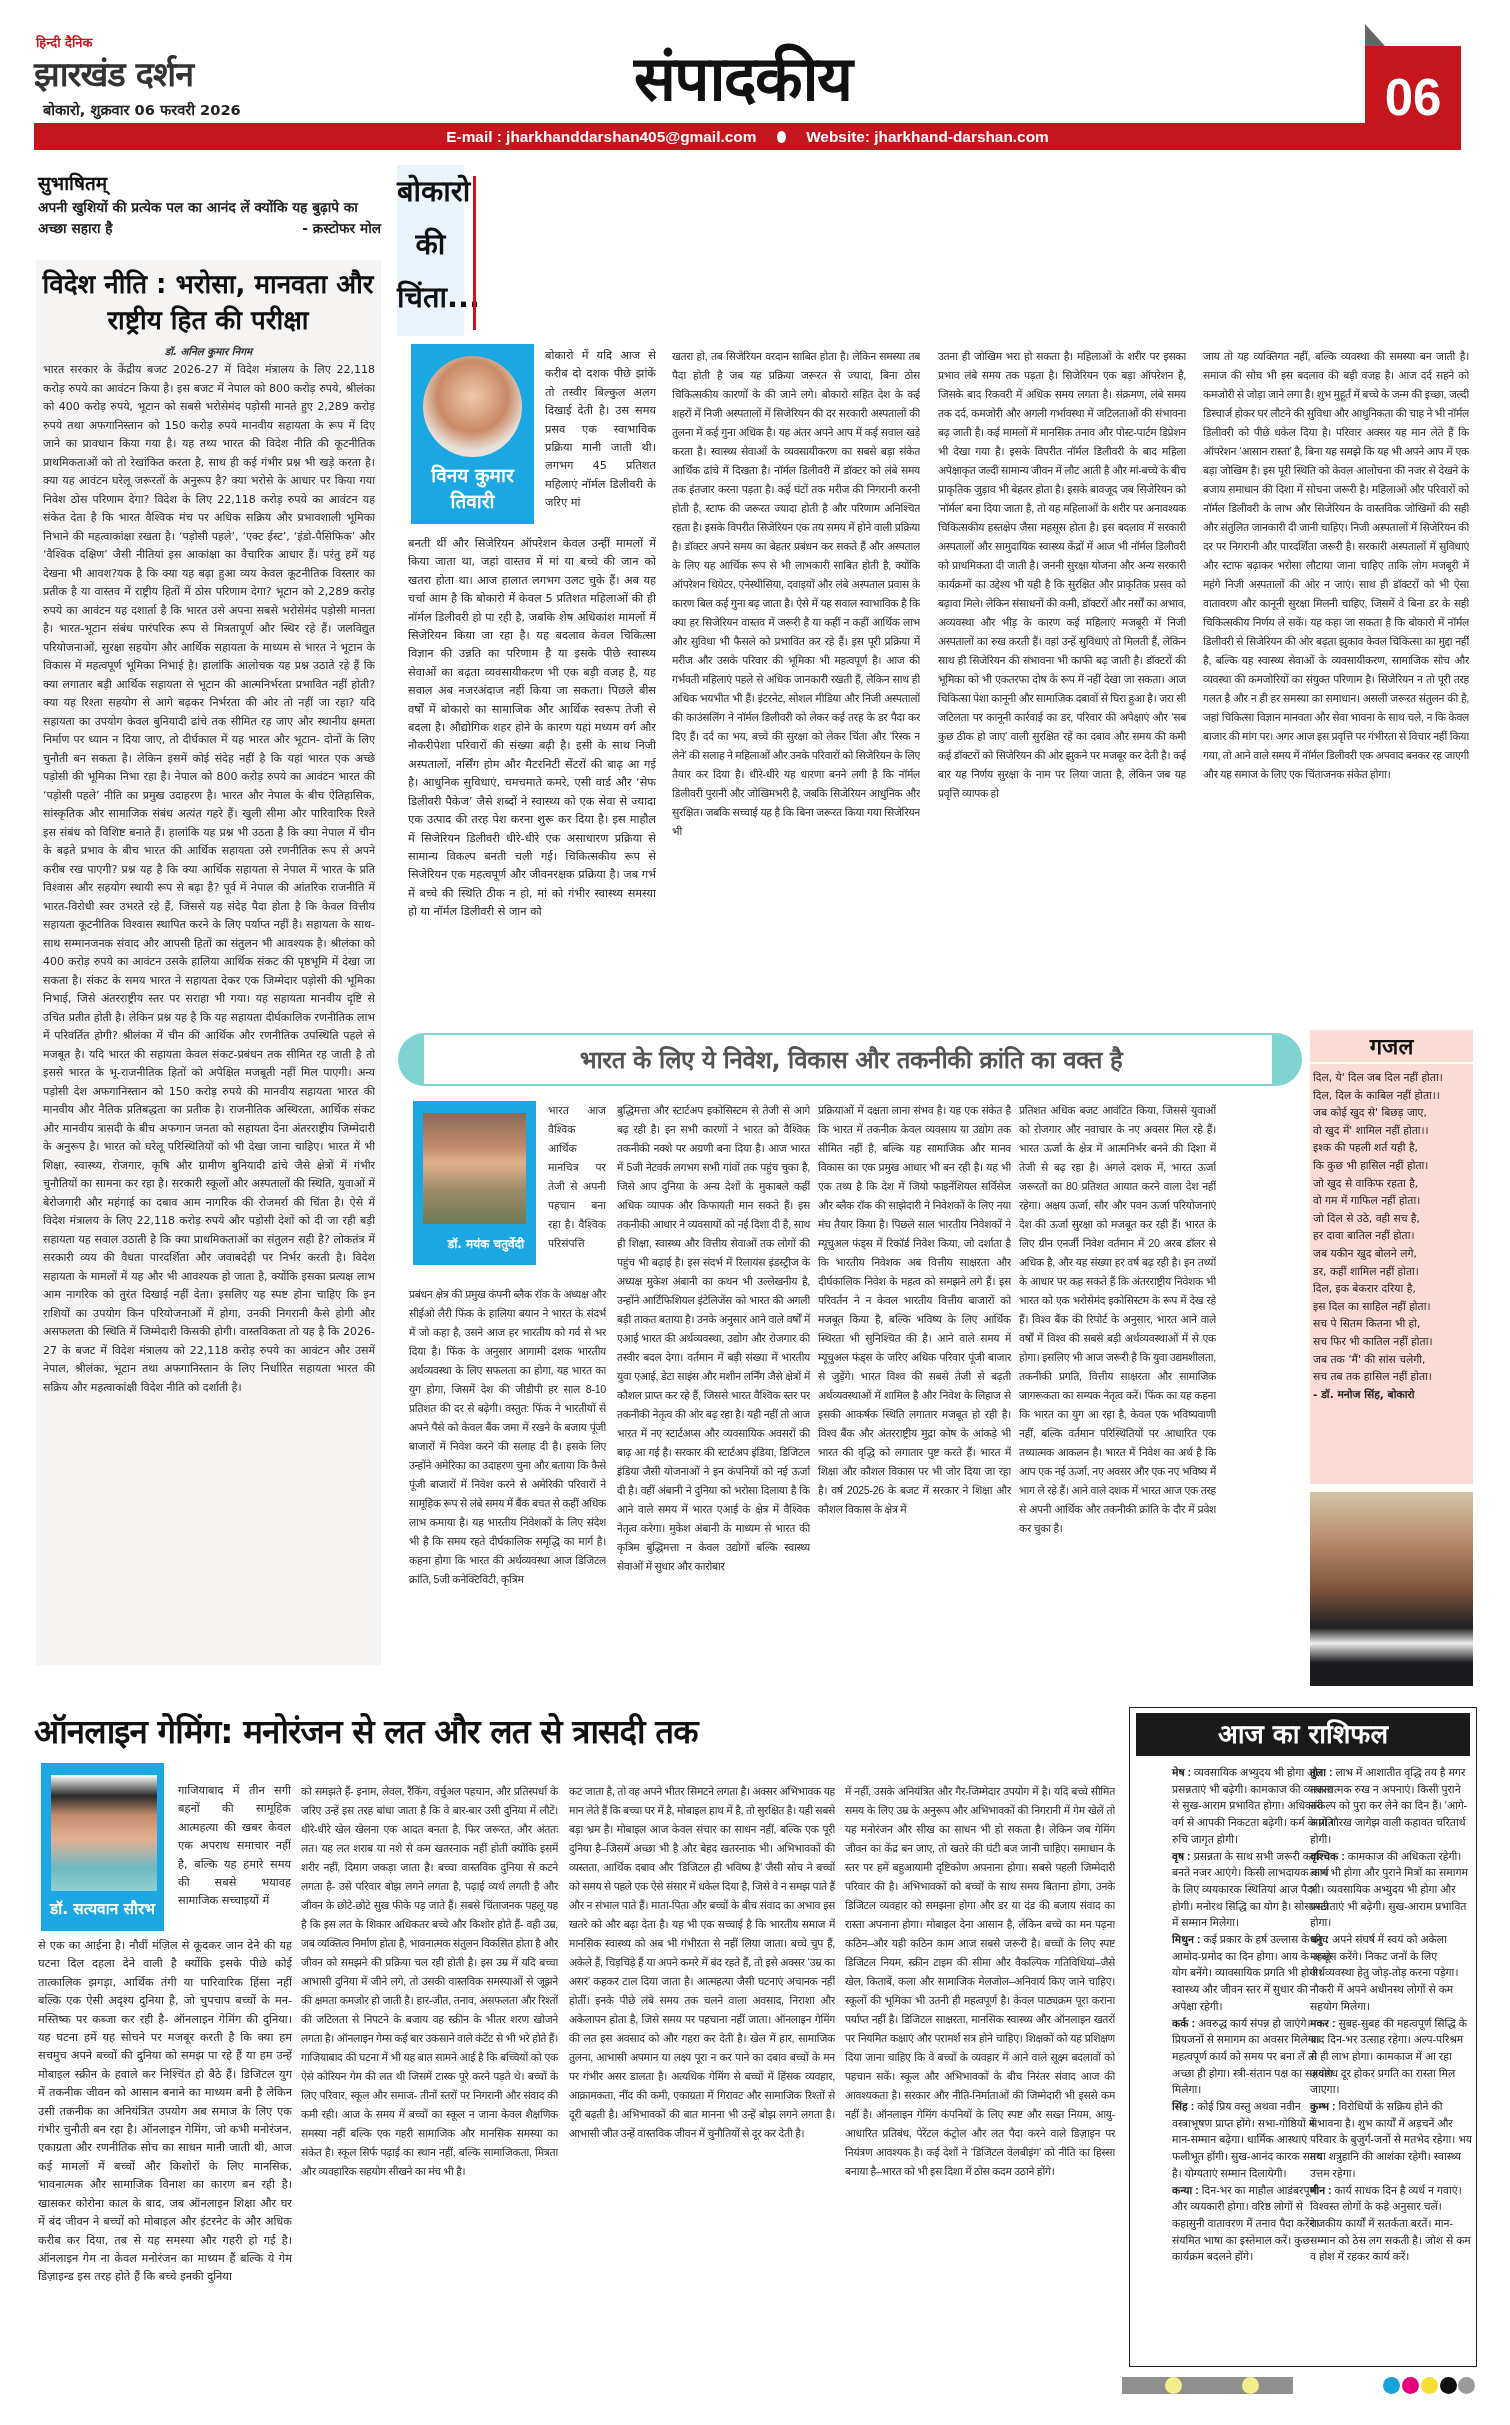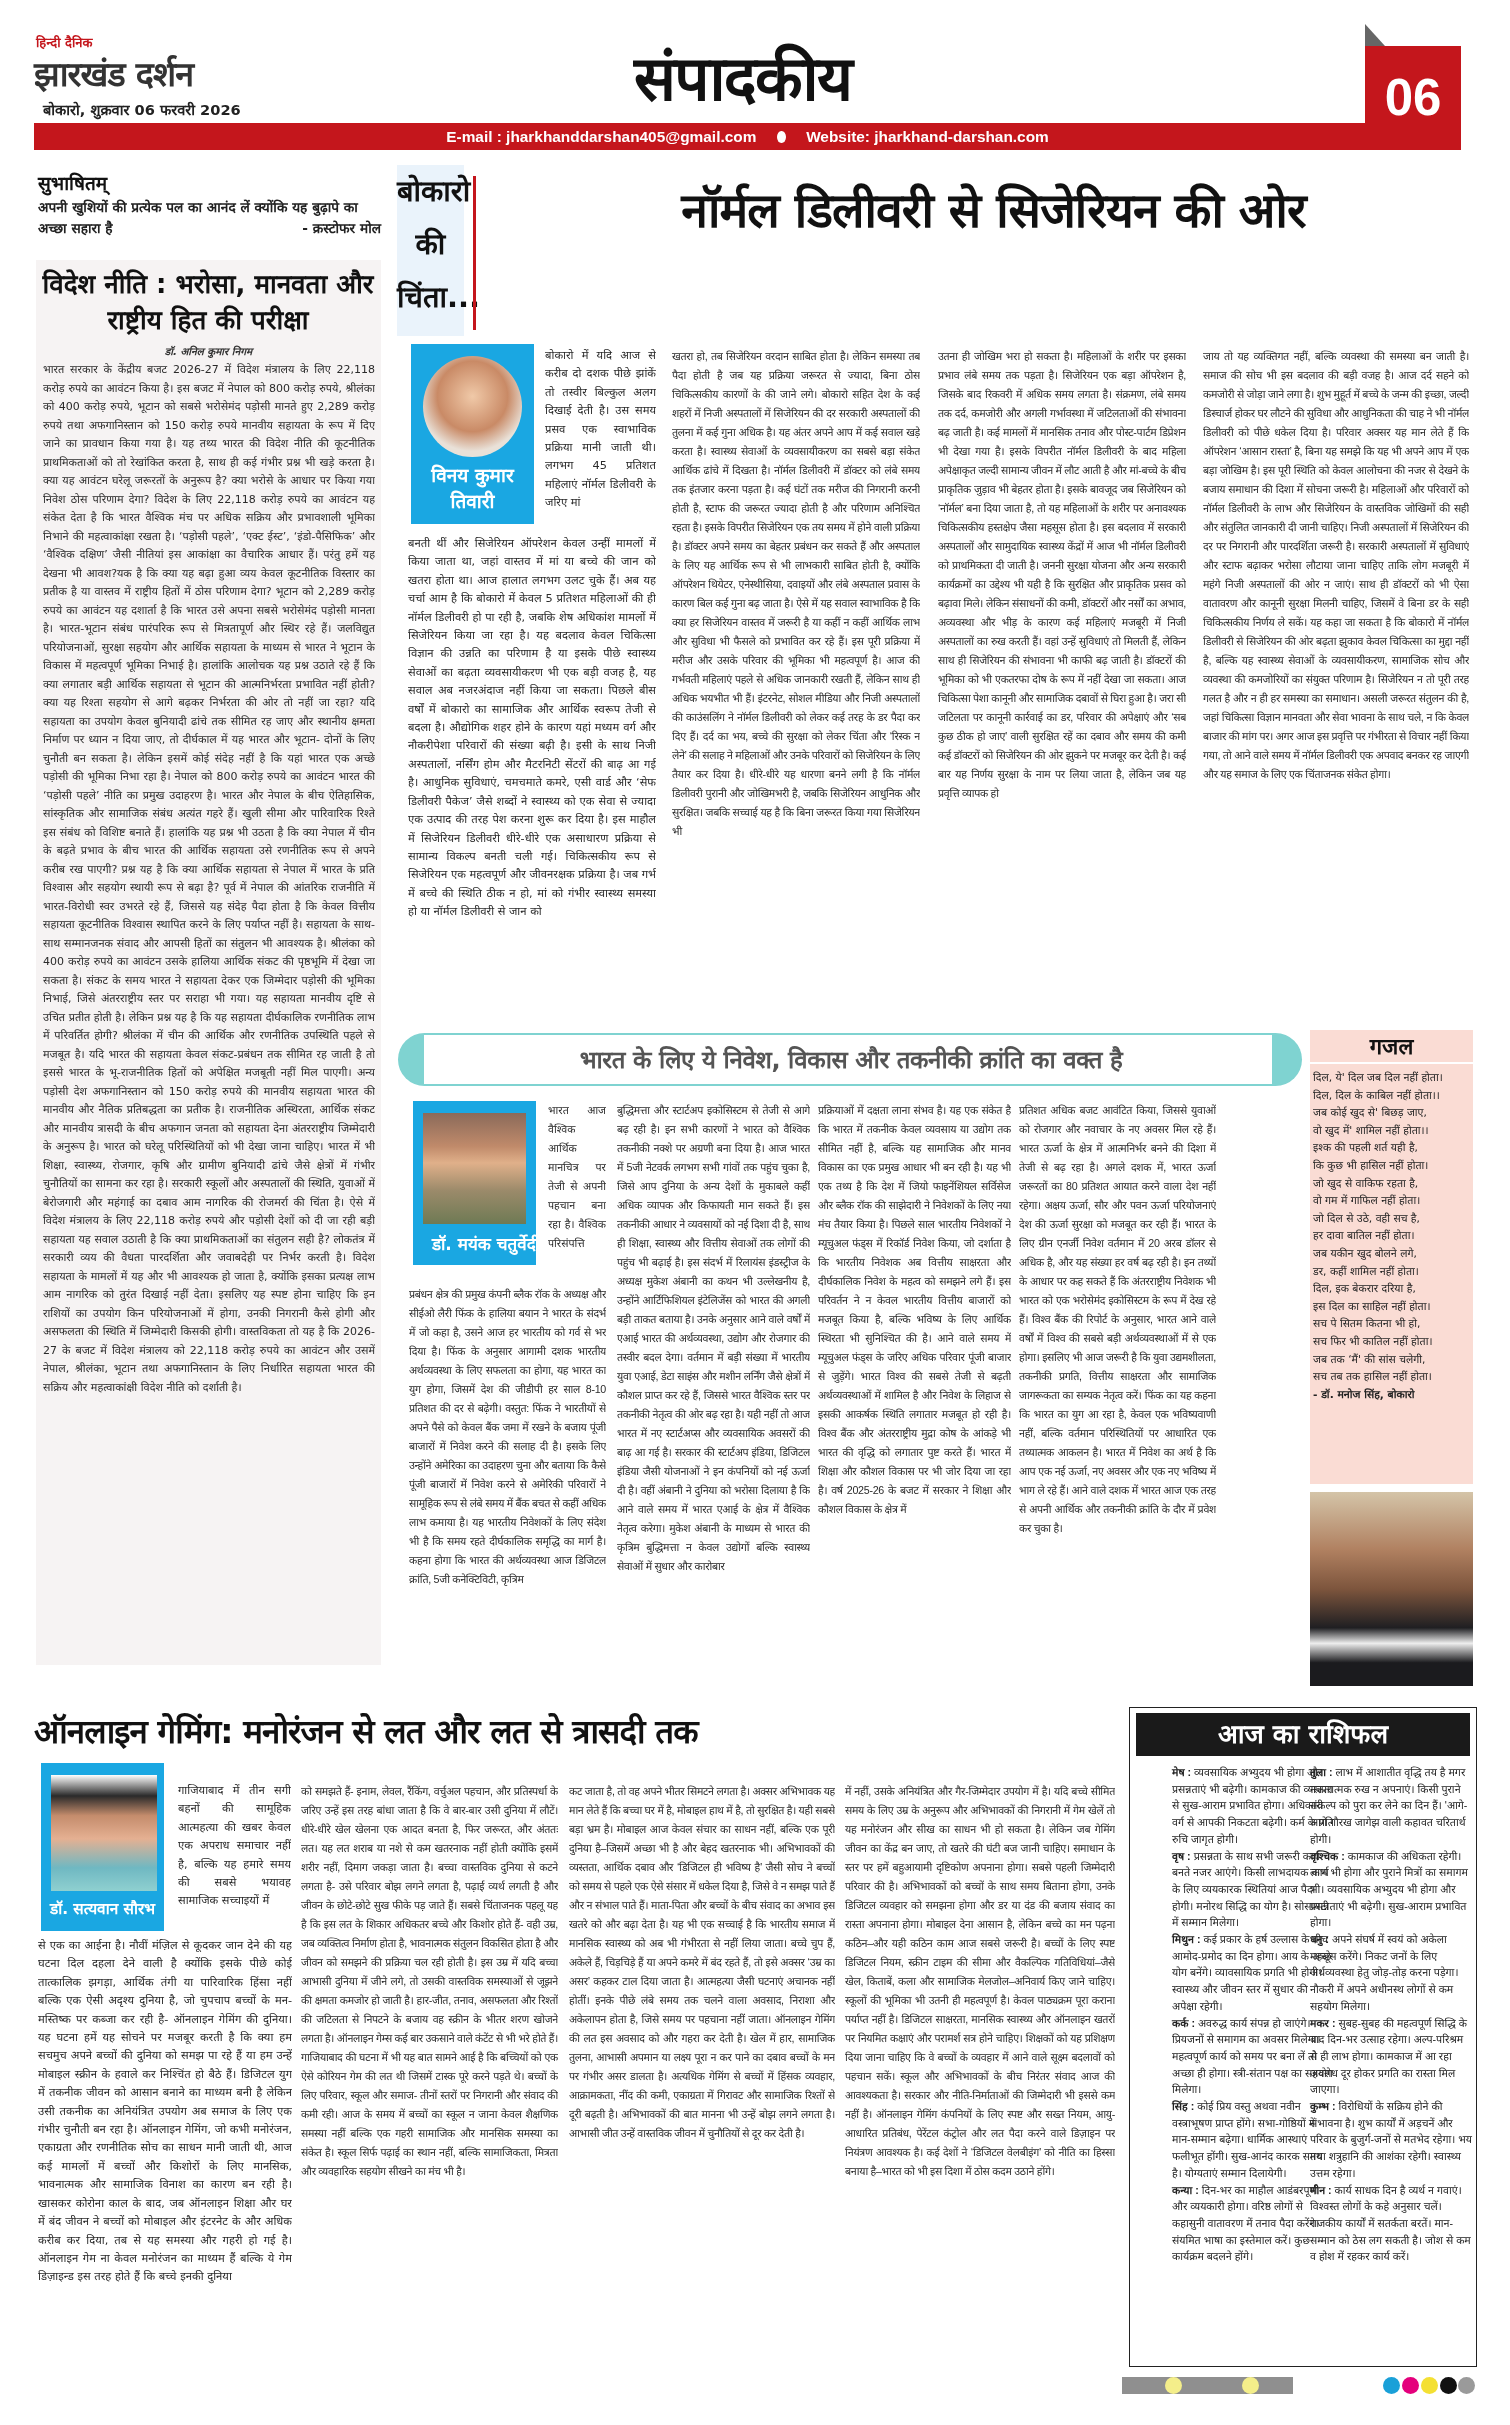--- a/index.html
+++ b/index.html
@@ -80,39 +80,38 @@
 <div class="abs left-byline">डॉ. अनिल कुमार निगम</div>
 <div class="col" style="left:43px; top:361px; width:332px; height:1298px; font-size:11px; line-height:18.5px;">भारत सरकार के केंद्रीय बजट 2026-27 में विदेश मंत्रालय के लिए 22,118 करोड़ रुपये का आवंटन किया है। इस बजट में नेपाल को 800 करोड़ रुपये, श्रीलंका को 400 करोड़ रुपये, भूटान को सबसे भरोसेमंद पड़ोसी मानते हुए 2,289 करोड़ रुपये तथा अफगानिस्तान को 150 करोड़ रुपये मानवीय सहायता के रूप में दिए जाने का प्रावधान किया गया है। यह तथ्य भारत की विदेश नीति की कूटनीतिक प्राथमिकताओं को तो रेखांकित करता है, साथ ही कई गंभीर प्रश्न भी खड़े करता है। क्या यह आवंटन घरेलू जरूरतों के अनुरूप है? क्या भरोसे के आधार पर किया गया निवेश ठोस परिणाम देगा? विदेश के लिए 22,118 करोड़ रुपये का आवंटन यह संकेत देता है कि भारत वैश्विक मंच पर अधिक सक्रिय और प्रभावशाली भूमिका निभाने की महत्वाकांक्षा रखता है। ‘पड़ोसी पहले’, ‘एक्ट ईस्ट’, ‘इंडो-पैसिफिक’ और ‘वैश्विक दक्षिण’ जैसी नीतियां इस आकांक्षा का वैचारिक आधार हैं। परंतु हमें यह देखना भी आवश?यक है कि क्या यह बढ़ा हुआ व्यय केवल कूटनीतिक विस्तार का प्रतीक है या वास्तव में राष्ट्रीय हितों में ठोस परिणाम देगा? भूटान को 2,289 करोड़ रुपये का आवंटन यह दशार्ता है कि भारत उसे अपना सबसे भरोसेमंद पड़ोसी मानता है। भारत-भूटान संबंध पारंपरिक रूप से मित्रतापूर्ण और स्थिर रहे हैं। जलविद्युत परियोजनाओं, सुरक्षा सहयोग और आर्थिक सहायता के माध्यम से भारत ने भूटान के विकास में महत्वपूर्ण भूमिका निभाई है। हालांकि आलोचक यह प्रश्न उठाते रहे हैं कि क्या लगातार बड़ी आर्थिक सहायता से भूटान की आत्मनिर्भरता प्रभावित नहीं होती? क्या यह रिश्ता सहयोग से आगे बढ़कर निर्भरता की ओर तो नहीं जा रहा? यदि सहायता का उपयोग केवल बुनियादी ढांचे तक सीमित रह जाए और स्थानीय क्षमता निर्माण पर ध्यान न दिया जाए, तो दीर्घकाल में यह भारत और भूटान- दोनों के लिए चुनौती बन सकता है। लेकिन इसमें कोई संदेह नहीं है कि यहां भारत एक अच्छे पड़ोसी की भूमिका निभा रहा है। नेपाल को 800 करोड़ रुपये का आवंटन भारत की ‘पड़ोसी पहले’ नीति का प्रमुख उदाहरण है। भारत और नेपाल के बीच ऐतिहासिक, सांस्कृतिक और सामाजिक संबंध अत्यंत गहरे हैं। खुली सीमा और पारिवारिक रिश्ते इस संबंध को विशिष्ट बनाते हैं। हालांकि यह प्रश्न भी उठता है कि क्या नेपाल में चीन के बढ़ते प्रभाव के बीच भारत की आर्थिक सहायता उसे रणनीतिक रूप से अपने करीब रख पाएगी? प्रश्न यह है कि क्या आर्थिक सहायता से नेपाल में भारत के प्रति विश्वास और सहयोग स्थायी रूप से बढ़ा है? पूर्व में नेपाल की आंतरिक राजनीति में भारत-विरोधी स्वर उभरते रहे हैं, जिससे यह संदेह पैदा होता है कि केवल वित्तीय सहायता कूटनीतिक विश्वास स्थापित करने के लिए पर्याप्त नहीं है। सहायता के साथ-साथ सम्मानजनक संवाद और आपसी हितों का संतुलन भी आवश्यक है। श्रीलंका को 400 करोड़ रुपये का आवंटन उसके हालिया आर्थिक संकट की पृष्ठभूमि में देखा जा सकता है। संकट के समय भारत ने सहायता देकर एक जिम्मेदार पड़ोसी की भूमिका निभाई, जिसे अंतरराष्ट्रीय स्तर पर सराहा भी गया। यह सहायता मानवीय दृष्टि से उचित प्रतीत होती है। लेकिन प्रश्न यह है कि यह सहायता दीर्घकालिक रणनीतिक लाभ में परिवर्तित होगी? श्रीलंका में चीन की आर्थिक और रणनीतिक उपस्थिति पहले से मजबूत है। यदि भारत की सहायता केवल संकट-प्रबंधन तक सीमित रह जाती है तो इससे भारत के भू-राजनीतिक हितों को अपेक्षित मजबूती नहीं मिल पाएगी। अन्य पड़ोसी देश अफगानिस्तान को 150 करोड़ रुपये की मानवीय सहायता भारत की मानवीय और नैतिक प्रतिबद्धता का प्रतीक है। राजनीतिक अस्थिरता, आर्थिक संकट और मानवीय त्रासदी के बीच अफगान जनता को सहायता देना अंतरराष्ट्रीय जिम्मेदारी के अनुरूप है। भारत को घरेलू परिस्थितियों को भी देखा जाना चाहिए। भारत में भी शिक्षा, स्वास्थ्य, रोजगार, कृषि और ग्रामीण बुनियादी ढांचे जैसे क्षेत्रों में गंभीर चुनौतियों का सामना कर रहा है। सरकारी स्कूलों और अस्पतालों की स्थिति, युवाओं में बेरोजगारी और महंगाई का दबाव आम नागरिक की रोजमर्रा की चिंता है। ऐसे में विदेश मंत्रालय के लिए 22,118 करोड़ रुपये और पड़ोसी देशों को दी जा रही बड़ी सहायता यह सवाल उठाती है कि क्या प्राथमिकताओं का संतुलन सही है? लोकतंत्र में सरकारी व्यय की वैधता पारदर्शिता और जवाबदेही पर निर्भर करती है। विदेश सहायता के मामलों में यह और भी आवश्यक हो जाता है, क्योंकि इसका प्रत्यक्ष लाभ आम नागरिक को तुरंत दिखाई नहीं देता। इसलिए यह स्पष्ट होना चाहिए कि इन राशियों का उपयोग किन परियोजनाओं में होगा, उनकी निगरानी कैसे होगी और असफलता की स्थिति में जिम्मेदारी किसकी होगी। वास्तविकता तो यह है कि 2026-27 के बजट में विदेश मंत्रालय को 22,118 करोड़ रुपये का आवंटन और उसमें नेपाल, श्रीलंका, भूटान तथा अफगानिस्तान के लिए निर्धारित सहायता भारत की सक्रिय और महत्वाकांक्षी विदेश नीति को दर्शाती है।</div>
 
 <div class="abs bokaro-tag">
   <div>बोकारो</div>
   <div>की</div>
   <div>चिंता...</div>
 </div>
 <div class="abs bokaro-rule"></div>
 <div class="abs main-headline">
-  <div>नॉर्मल डिलीवरी से सिजेरियन की ओर</div>
 </div>
 
 <div class="author-box" style="left:411px; top:344px; width:123px; height:180px;">
   <div class="author-photo round" style="left:12px; top:12px; width:99px; height:101px; background: radial-gradient(circle at 50% 40%, #f0c9a8 0%, #c98a66 45%, #e9e1d8 70%);"></div>
   <div class="author-name" style="left:0; top:118px; width:123px; font-size:19px; line-height:26px;">विनय कुमार तिवारी</div>
 </div>
 <div class="col" style="left:545px; top:347px; width:111px; height:188px;">बोकारो में यदि आज से करीब दो दशक पीछे झांकें तो तस्वीर बिल्कुल अलग दिखाई देती है। उस समय प्रसव एक स्वाभाविक प्रक्रिया मानी जाती थी। लगभग 45 प्रतिशत महिलाएं नॉर्मल डिलीवरी के जरिए मां</div>
 <div class="col" style="left:408px; top:535px; width:248px; height:437px;">बनती थीं और सिजेरियन ऑपरेशन केवल उन्हीं मामलों में किया जाता था, जहां वास्तव में मां या बच्चे की जान को खतरा होता था। आज हालात लगभग उलट चुके हैं। अब यह चर्चा आम है कि बोकारो में केवल 5 प्रतिशत महिलाओं की ही नॉर्मल डिलीवरी हो पा रही है, जबकि शेष अधिकांश मामलों में सिजेरियन किया जा रहा है। यह बदलाव केवल चिकित्सा विज्ञान की उन्नति का परिणाम है या इसके पीछे स्वास्थ्य सेवाओं का बढ़ता व्यवसायीकरण भी एक बड़ी वजह है, यह सवाल अब नजरअंदाज नहीं किया जा सकता। पिछले बीस वर्षों में बोकारो का सामाजिक और आर्थिक स्वरूप तेजी से बदला है। औद्योगिक शहर होने के कारण यहां मध्यम वर्ग और नौकरीपेशा परिवारों की संख्या बढ़ी है। इसी के साथ निजी अस्पतालों, नर्सिंग होम और मैटरनिटी सेंटरों की बाढ़ आ गई है। आधुनिक सुविधाएं, चमचमाते कमरे, एसी वार्ड और ‘सेफ डिलीवरी पैकेज’ जैसे शब्दों ने स्वास्थ्य को एक सेवा से ज्यादा एक उत्पाद की तरह पेश करना शुरू कर दिया है। इस माहौल में सिजेरियन डिलीवरी धीरे-धीरे एक असाधारण प्रक्रिया से सामान्य विकल्प बनती चली गई। चिकित्सकीय रूप से सिजेरियन एक महत्वपूर्ण और जीवनरक्षक प्रक्रिया है। जब गर्भ में बच्चे की स्थिति ठीक न हो, मां को गंभीर स्वास्थ्य समस्या हो या नॉर्मल डिलीवरी से जान को</div>
 <div class="col narrow" style="left:672px; top:347px; width:248px; height:625px;">खतरा हो, तब सिजेरियन वरदान साबित होता है। लेकिन समस्या तब पैदा होती है जब यह प्रक्रिया जरूरत से ज्यादा, बिना ठोस चिकित्सकीय कारणों के की जाने लगे। बोकारो सहित देश के कई शहरों में निजी अस्पतालों में सिजेरियन की दर सरकारी अस्पतालों की तुलना में कई गुना अधिक है। यह अंतर अपने आप में कई सवाल खड़े करता है। स्वास्थ्य सेवाओं के व्यवसायीकरण का सबसे बड़ा संकेत आर्थिक ढांचे में दिखता है। नॉर्मल डिलीवरी में डॉक्टर को लंबे समय तक इंतजार करना पड़ता है। कई घंटों तक मरीज की निगरानी करनी होती है, स्टाफ की जरूरत ज्यादा होती है और परिणाम अनिश्चित रहता है। इसके विपरीत सिजेरियन एक तय समय में होने वाली प्रक्रिया है। डॉक्टर अपने समय का बेहतर प्रबंधन कर सकते हैं और अस्पताल के लिए यह आर्थिक रूप से भी लाभकारी साबित होती है, क्योंकि ऑपरेशन थियेटर, एनेस्थीसिया, दवाइयों और लंबे अस्पताल प्रवास के कारण बिल कई गुना बढ़ जाता है। ऐसे में यह सवाल स्वाभाविक है कि क्या हर सिजेरियन वास्तव में जरूरी है या कहीं न कहीं आर्थिक लाभ और सुविधा भी फैसले को प्रभावित कर रहे हैं। इस पूरी प्रक्रिया में मरीज और उसके परिवार की भूमिका भी महत्वपूर्ण है। आज की गर्भवती महिलाएं पहले से अधिक जानकारी रखती हैं, लेकिन साथ ही अधिक भयभीत भी हैं। इंटरनेट, सोशल मीडिया और निजी अस्पतालों की काउंसलिंग ने नॉर्मल डिलीवरी को लेकर कई तरह के डर पैदा कर दिए हैं। दर्द का भय, बच्चे की सुरक्षा को लेकर चिंता और ‘रिस्क न लेने’ की सलाह ने महिलाओं और उनके परिवारों को सिजेरियन के लिए तैयार कर दिया है। धीरे-धीरे यह धारणा बनने लगी है कि नॉर्मल डिलीवरी पुरानी और जोखिमभरी है, जबकि सिजेरियन आधुनिक और सुरक्षित। जबकि सच्चाई यह है कि बिना जरूरत किया गया सिजेरियन भी</div>
 <div class="col narrow" style="left:938px; top:347px; width:248px; height:625px;">उतना ही जोखिम भरा हो सकता है। महिलाओं के शरीर पर इसका प्रभाव लंबे समय तक पड़ता है। सिजेरियन एक बड़ा ऑपरेशन है, जिसके बाद रिकवरी में अधिक समय लगता है। संक्रमण, लंबे समय तक दर्द, कमजोरी और अगली गर्भावस्था में जटिलताओं की संभावना बढ़ जाती है। कई मामलों में मानसिक तनाव और पोस्ट-पार्टम डिप्रेशन भी देखा गया है। इसके विपरीत नॉर्मल डिलीवरी के बाद महिला अपेक्षाकृत जल्दी सामान्य जीवन में लौट आती है और मां-बच्चे के बीच प्राकृतिक जुड़ाव भी बेहतर होता है। इसके बावजूद जब सिजेरियन को ‘नॉर्मल’ बना दिया जाता है, तो यह महिलाओं के शरीर पर अनावश्यक चिकित्सकीय हस्तक्षेप जैसा महसूस होता है। इस बदलाव में सरकारी अस्पतालों और सामुदायिक स्वास्थ्य केंद्रों में आज भी नॉर्मल डिलीवरी को प्राथमिकता दी जाती है। जननी सुरक्षा योजना और अन्य सरकारी कार्यक्रमों का उद्देश्य भी यही है कि सुरक्षित और प्राकृतिक प्रसव को बढ़ावा मिले। लेकिन संसाधनों की कमी, डॉक्टरों और नर्सों का अभाव, अव्यवस्था और भीड़ के कारण कई महिलाएं मजबूरी में निजी अस्पतालों का रुख करती हैं। वहां उन्हें सुविधाएं तो मिलती हैं, लेकिन साथ ही सिजेरियन की संभावना भी काफी बढ़ जाती है। डॉक्टरों की भूमिका को भी एकतरफा दोष के रूप में नहीं देखा जा सकता। आज चिकित्सा पेशा कानूनी और सामाजिक दबावों से घिरा हुआ है। जरा सी जटिलता पर कानूनी कार्रवाई का डर, परिवार की अपेक्षाएं और ‘सब कुछ ठीक हो जाए’ वाली सुरक्षित रहें का दबाव और समय की कमी कई डॉक्टरों को सिजेरियन की ओर झुकने पर मजबूर कर देती है। कई बार यह निर्णय सुरक्षा के नाम पर लिया जाता है, लेकिन जब यह प्रवृत्ति व्यापक हो</div>
 <div class="col narrow" style="left:1203px; top:347px; width:266px; height:625px;">जाय तो यह व्यक्तिगत नहीं, बल्कि व्यवस्था की समस्या बन जाती है। समाज की सोच भी इस बदलाव की बड़ी वजह है। आज दर्द सहने को कमजोरी से जोड़ा जाने लगा है। शुभ मुहूर्त में बच्चे के जन्म की इच्छा, जल्दी डिस्चार्ज होकर घर लौटने की सुविधा और आधुनिकता की चाह ने भी नॉर्मल डिलीवरी को पीछे धकेल दिया है। परिवार अक्सर यह मान लेते हैं कि ऑपरेशन ‘आसान रास्ता’ है, बिना यह समझे कि यह भी अपने आप में एक बड़ा जोखिम है। इस पूरी स्थिति को केवल आलोचना की नजर से देखने के बजाय समाधान की दिशा में सोचना जरूरी है। महिलाओं और परिवारों को नॉर्मल डिलीवरी के लाभ और सिजेरियन के वास्तविक जोखिमों की सही और संतुलित जानकारी दी जानी चाहिए। निजी अस्पतालों में सिजेरियन की दर पर निगरानी और पारदर्शिता जरूरी है। सरकारी अस्पतालों में सुविधाएं और स्टाफ बढ़ाकर भरोसा लौटाया जाना चाहिए ताकि लोग मजबूरी में महंगे निजी अस्पतालों की ओर न जाएं। साथ ही डॉक्टरों को भी ऐसा वातावरण और कानूनी सुरक्षा मिलनी चाहिए, जिसमें वे बिना डर के सही चिकित्सकीय निर्णय ले सकें। यह कहा जा सकता है कि बोकारो में नॉर्मल डिलीवरी से सिजेरियन की ओर बढ़ता झुकाव केवल चिकित्सा का मुद्दा नहीं है, बल्कि यह स्वास्थ्य सेवाओं के व्यवसायीकरण, सामाजिक सोच और व्यवस्था की कमजोरियों का संयुक्त परिणाम है। सिजेरियन न तो पूरी तरह गलत है और न ही हर समस्या का समाधान। असली जरूरत संतुलन की है, जहां चिकित्सा विज्ञान मानवता और सेवा भावना के साथ चले, न कि केवल बाजार की मांग पर। अगर आज इस प्रवृत्ति पर गंभीरता से विचार नहीं किया गया, तो आने वाले समय में नॉर्मल डिलीवरी एक अपवाद बनकर रह जाएगी और यह समाज के लिए एक चिंताजनक संकेत होगा।</div>
 
 <div class="abs banner-outer"></div>
 <div class="abs banner-inner">भारत के लिए ये निवेश, विकास और तकनीकी क्रांति का वक्त है</div>
 
 <div class="author-box" style="left:413px; top:1101px; width:123px; height:164px;">
   <div class="author-photo" style="left:10.3px; top:12px; width:103px; height:111px; background: linear-gradient(180deg,#8a6a5a 0%,#c08a6a 30%,#e0b08a 45%,#9b8a6a 70%,#6e7a54 100%);"></div>
-  <div class="author-name" style="left:0; top:134px; width:146px; font-size:17px; line-height:19px;">डॉ. मयंक चतुर्वेदी</div>
+  <div class="author-name" style="left:0; top:134px; width:146px; font-size:12px; line-height:19px;">डॉ. मयंक चतुर्वेदी</div>
 </div>
 <div class="col narrow" style="left:548px; top:1101px; width:58px; height:182px; letter-spacing:0;">भारत आज वैश्विक आर्थिक मानचित्र पर तेजी से अपनी पहचान बना रहा है। वैश्विक परिसंपत्ति</div>
 <div class="col narrow" style="left:409px; top:1285px; width:197px; height:377px;">प्रबंधन क्षेत्र की प्रमुख कंपनी ब्लैक रॉक के अध्यक्ष और सीईओ लैरी फिंक के हालिया बयान ने भारत के संदर्भ में जो कहा है, उसने आज हर भारतीय को गर्व से भर दिया है। फिंक के अनुसार आगामी दशक भारतीय अर्थव्यवस्था के लिए सफलता का होगा, यह भारत का युग होगा, जिसमें देश की जीडीपी हर साल 8-10 प्रतिशत की दर से बढ़ेगी। वस्तुत: फिंक ने भारतीयों से अपने पैसे को केवल बैंक जमा में रखने के बजाय पूंजी बाजारों में निवेश करने की सलाह दी है। इसके लिए उन्होंने अमेरिका का उदाहरण चुना और बताया कि कैसे पूंजी बाजारों में निवेश करने से अमेरिकी परिवारों ने सामूहिक रूप से लंबे समय में बैंक बचत से कहीं अधिक लाभ कमाया है। यह भारतीय निवेशकों के लिए संदेश भी है कि समय रहते दीर्घकालिक समृद्धि का मार्ग है। कहना होगा कि भारत की अर्थव्यवस्था आज डिजिटल क्रांति, 5जी कनेक्टिविटी, कृत्रिम</div>
 <div class="col narrow" style="left:617px; top:1101px; width:193px; height:561px;">बुद्धिमत्ता और स्टार्टअप इकोसिस्टम से तेजी से आगे बढ़ रही है। इन सभी कारणों ने भारत को वैश्विक तकनीकी नक्शे पर अग्रणी बना दिया है। आज भारत में 5जी नेटवर्क लगभग सभी गांवों तक पहुंच चुका है, जिसे आप दुनिया के अन्य देशों के मुकाबले कहीं अधिक व्यापक और किफायती मान सकते हैं। इस तकनीकी आधार ने व्यवसायों को नई दिशा दी है, साथ ही शिक्षा, स्वास्थ्य और वित्तीय सेवाओं तक लोगों की पहुंच भी बढ़ाई है। इस संदर्भ में रिलायंस इंडस्ट्रीज के अध्यक्ष मुकेश अंबानी का कथन भी उल्लेखनीय है, उन्होंने आर्टिफिशियल इंटेलिजेंस को भारत की अगली बड़ी ताकत बताया है। उनके अनुसार आने वाले वर्षों में एआई भारत की अर्थव्यवस्था, उद्योग और रोजगार की तस्वीर बदल देगा। वर्तमान में बड़ी संख्या में भारतीय युवा एआई, डेटा साइंस और मशीन लर्निंग जैसे क्षेत्रों में कौशल प्राप्त कर रहे हैं, जिससे भारत वैश्विक स्तर पर तकनीकी नेतृत्व की ओर बढ़ रहा है। यही नहीं तो आज भारत में नए स्टार्टअप्स और व्यवसायिक अवसरों की बाढ़ आ गई है। सरकार की स्टार्टअप इंडिया, डिजिटल इंडिया जैसी योजनाओं ने इन कंपनियों को नई ऊर्जा दी है। वहीं अंबानी ने दुनिया को भरोसा दिलाया है कि आने वाले समय में भारत एआई के क्षेत्र में वैश्विक नेतृत्व करेगा। मुकेश अंबानी के माध्यम से भारत की कृत्रिम बुद्धिमत्ता न केवल उद्योगों बल्कि स्वास्थ्य सेवाओं में सुधार और कारोबार</div>
 <div class="col narrow" style="left:818px; top:1101px; width:193px; height:561px;">प्रक्रियाओं में दक्षता लाना संभव है। यह एक संकेत है कि भारत में तकनीक केवल व्यवसाय या उद्योग तक सीमित नहीं है, बल्कि यह सामाजिक और मानव विकास का एक प्रमुख आधार भी बन रही है। यह भी एक तथ्य है कि देश में जियो फाइनेंशियल सर्विसेज और ब्लैक रॉक की साझेदारी ने निवेशकों के लिए नया मंच तैयार किया है। पिछले साल भारतीय निवेशकों ने म्यूचुअल फंड्स में रिकॉर्ड निवेश किया, जो दर्शाता है कि भारतीय निवेशक अब वित्तीय साक्षरता और दीर्घकालिक निवेश के महत्व को समझने लगे हैं। इस परिवर्तन ने न केवल भारतीय वित्तीय बाजारों को मजबूत किया है, बल्कि भविष्य के लिए आर्थिक स्थिरता भी सुनिश्चित की है। आने वाले समय में म्यूचुअल फंड्स के जरिए अधिक परिवार पूंजी बाजार से जुड़ेंगे। भारत विश्व की सबसे तेजी से बढ़ती अर्थव्यवस्थाओं में शामिल है और निवेश के लिहाज से इसकी आकर्षक स्थिति लगातार मजबूत हो रही है। विश्व बैंक और अंतरराष्ट्रीय मुद्रा कोष के आंकड़े भी भारत की वृद्धि को लगातार पुष्ट करते हैं। भारत में शिक्षा और कौशल विकास पर भी जोर दिया जा रहा है। वर्ष 2025-26 के बजट में सरकार ने शिक्षा और कौशल विकास के क्षेत्र में</div>
 <div class="col narrow" style="left:1019px; top:1101px; width:197px; height:561px;">प्रतिशत अधिक बजट आवंटित किया, जिससे युवाओं को रोजगार और नवाचार के नए अवसर मिल रहे हैं। भारत ऊर्जा के क्षेत्र में आत्मनिर्भर बनने की दिशा में तेजी से बढ़ रहा है। अगले दशक में, भारत ऊर्जा जरूरतों का 80 प्रतिशत आयात करने वाला देश नहीं रहेगा। अक्षय ऊर्जा, सौर और पवन ऊर्जा परियोजनाएं देश की ऊर्जा सुरक्षा को मजबूत कर रही हैं। भारत के लिए ग्रीन एनर्जी निवेश वर्तमान में 20 अरब डॉलर से अधिक है, और यह संख्या हर वर्ष बढ़ रही है। इन तथ्यों के आधार पर कह सकते हैं कि अंतरराष्ट्रीय निवेशक भी भारत को एक भरोसेमंद इकोसिस्टम के रूप में देख रहे हैं। विश्व बैंक की रिपोर्ट के अनुसार, भारत आने वाले वर्षों में विश्व की सबसे बड़ी अर्थव्यवस्थाओं में से एक होगा। इसलिए भी आज जरूरी है कि युवा उद्यमशीलता, तकनीकी प्रगति, वित्तीय साक्षरता और सामाजिक जागरूकता का सम्यक नेतृत्व करें। फिंक का यह कहना कि भारत का युग आ रहा है, केवल एक भविष्यवाणी नहीं, बल्कि वर्तमान परिस्थितियों पर आधारित एक तथ्यात्मक आकलन है। भारत में निवेश का अर्थ है कि आप एक नई ऊर्जा, नए अवसर और एक नए भविष्य में भाग ले रहे हैं। आने वाले दशक में भारत आज एक तरह से अपनी आर्थिक और तकनीकी क्रांति के दौर में प्रवेश कर चुका है।</div>
 
 <div class="abs gazal-box"></div>
 <div class="abs gazal-title">गजल</div>
 <div class="abs gazal-text" id="gazal-lines">

